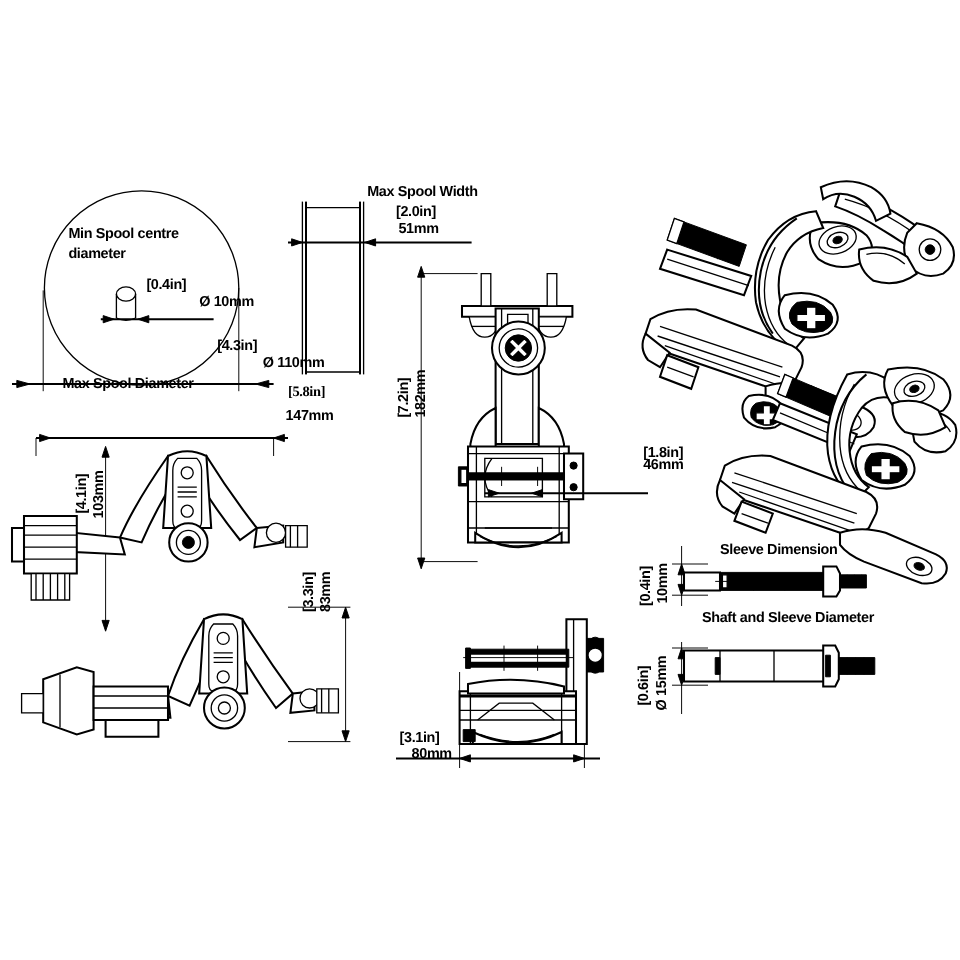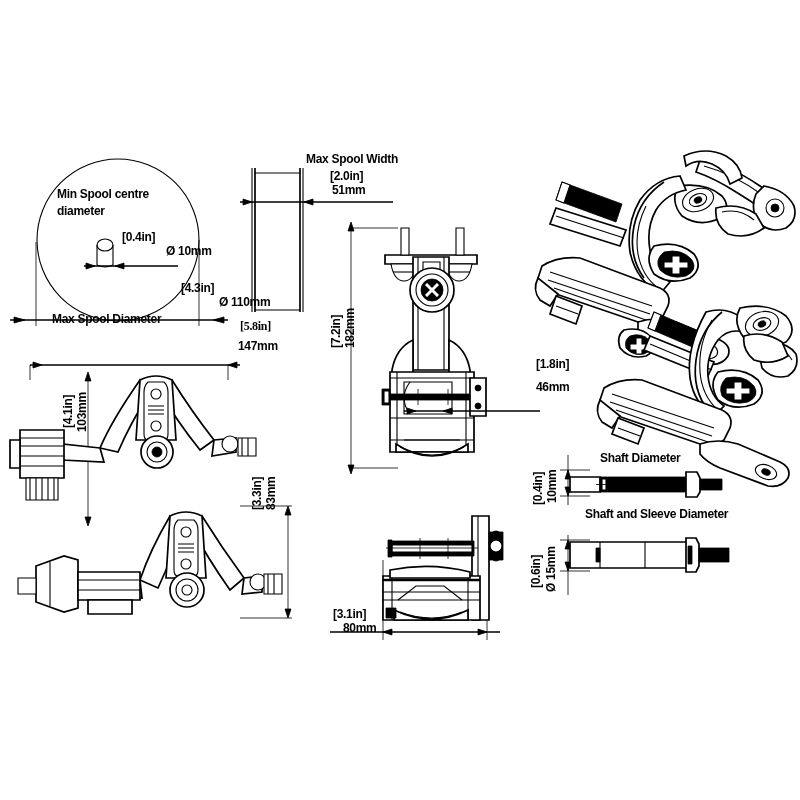--- a/index.html
+++ b/index.html
@@ -421,36 +421,36 @@
 
   <div class="lbl" style="left:52px; top:313px;">Max Spool Diameter</div>
 
   <div class="lbl" style="left:306px; top:153px;">Max Spool Width</div>
   <div class="lbl" style="left:330px; top:170px;">[2.0in]</div>
   <div class="lbl" style="left:332px; top:184px;">51mm</div>
 
   <div class="lbl vert" style="left:330px; top:348px;">[7.2in]</div>
   <div class="lbl vert" style="left:344px; top:348px;">182mm</div>
 
-  <div class="lbl" style="left:536px; top:358px;">[1.8in]</div>
+  <div class="lbl" style="left:536px; top:371px;">[1.8in]</div>
   <div class="lbl" style="left:536px; top:381px;">46mm</div>
 
   <div class="lbl" style="left:240px; top:320px;font-family:Liberation Serif, serif;">[5.8in]</div>
   <div class="lbl" style="left:238px; top:340px;">147mm</div>
 
   <div class="lbl vert" style="left:62px; top:428px;">[4.1in]</div>
   <div class="lbl vert" style="left:76px; top:432px;">103mm</div>
 
   <div class="lbl vert" style="left:251px; top:510px;">[3.3in]</div>
   <div class="lbl vert" style="left:265px; top:510px;">83mm</div>
 
   <div class="lbl" style="left:333px; top:608px;">[3.1in]</div>
   <div class="lbl" style="left:331px; top:622px;margin-left:12px;">80mm</div>
 
-  <div class="lbl" style="left:600px; top:452px;">Shaft Diameter</div>
+  <div class="lbl" style="left:600px; top:452px;">Sleeve Dimension</div>
   <div class="lbl vert" style="left:532px; top:505px;">[0.4in]</div>
   <div class="lbl vert" style="left:546px; top:503px;">10mm</div>
 
   <div class="lbl" style="left:585px; top:508px;">Shaft and Sleeve Diameter</div>
   <div class="lbl vert" style="left:530px; top:588px;">[0.6in]</div>
   <div class="lbl vert" style="left:545px; top:592px;">Ø 15mm</div>
 
 </div>
 
 </body></html>

